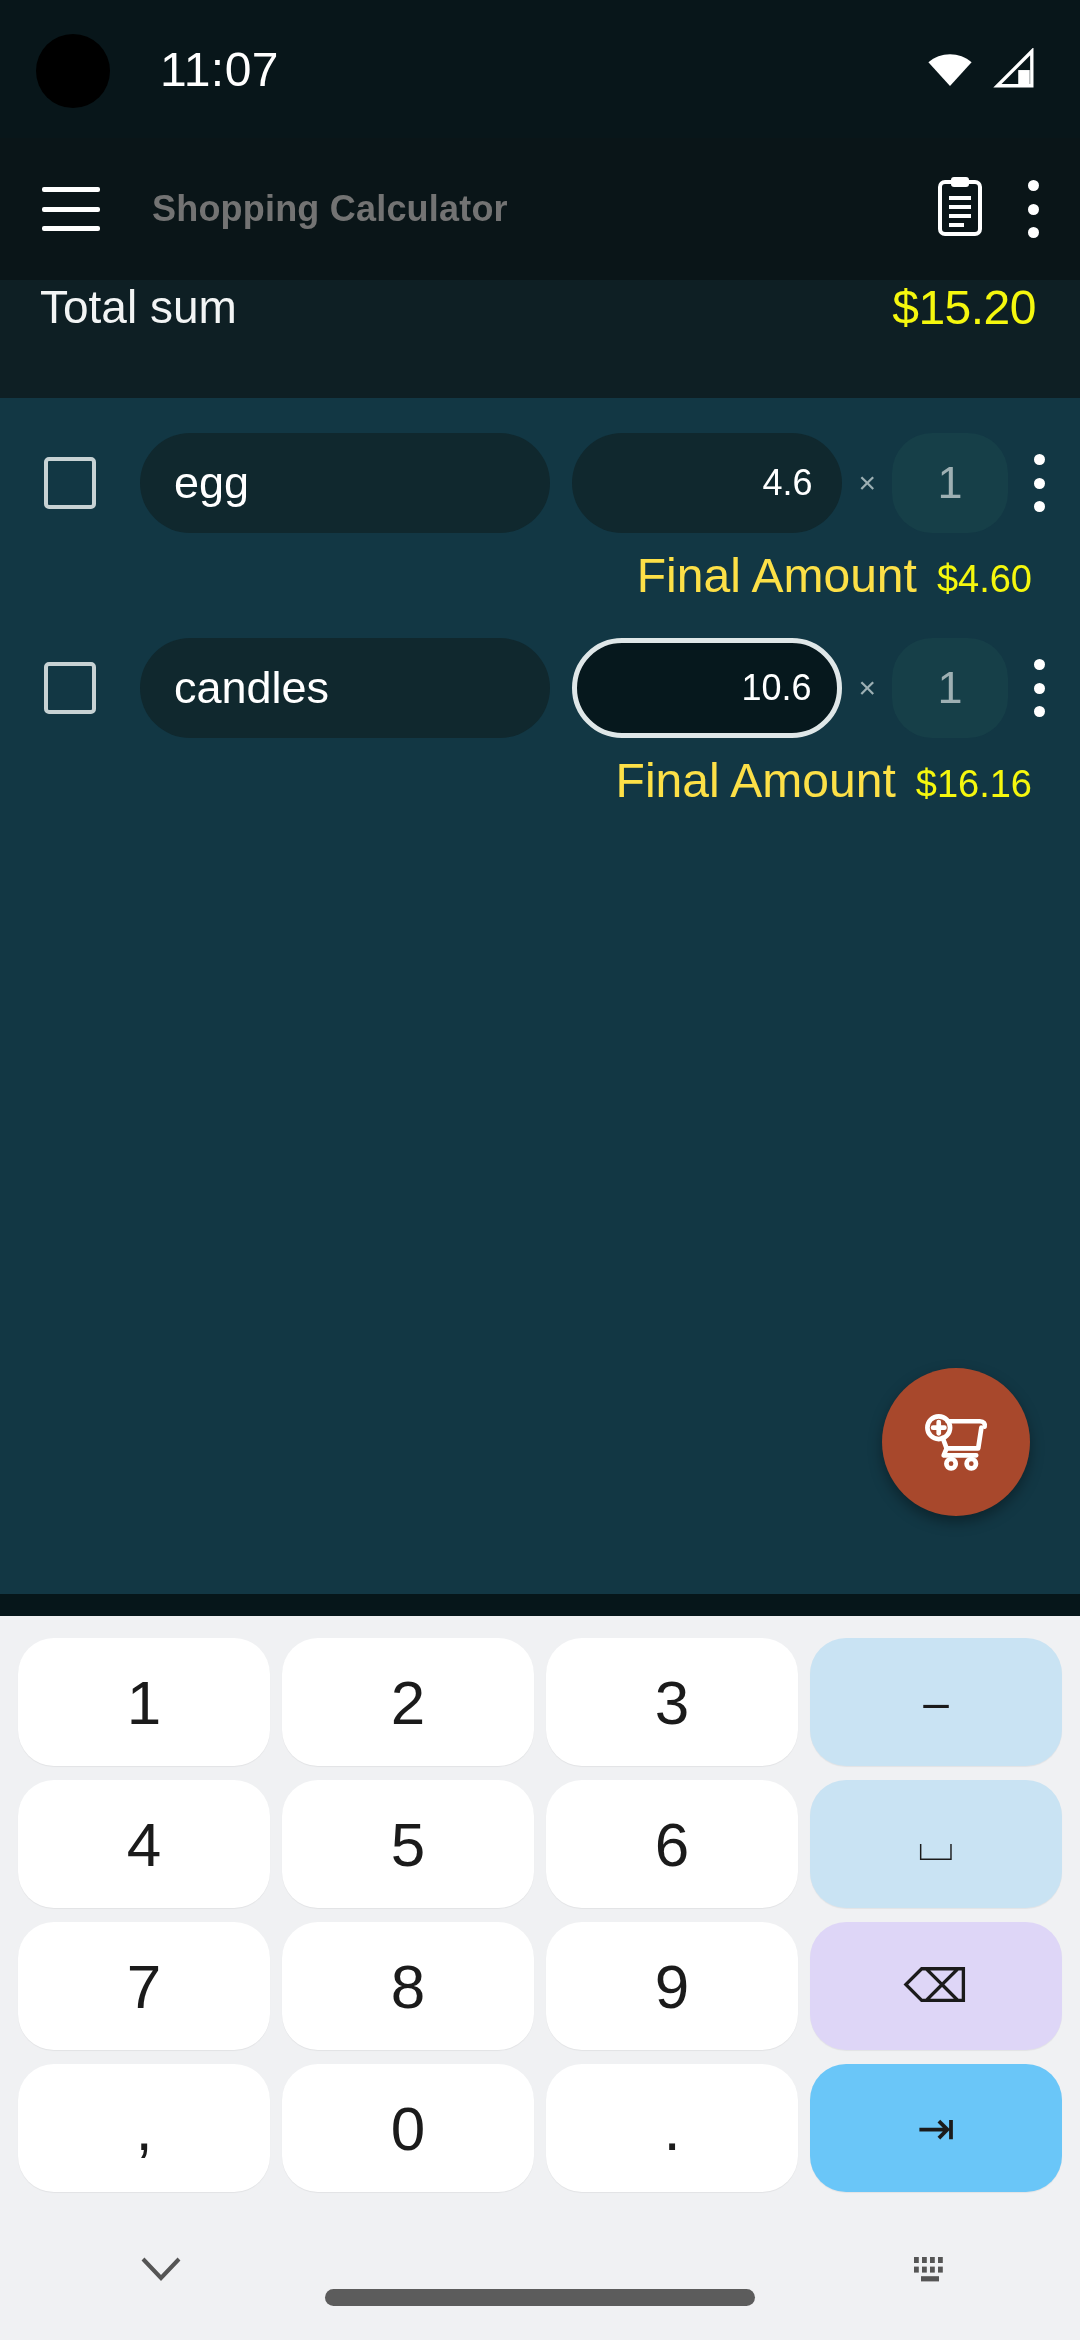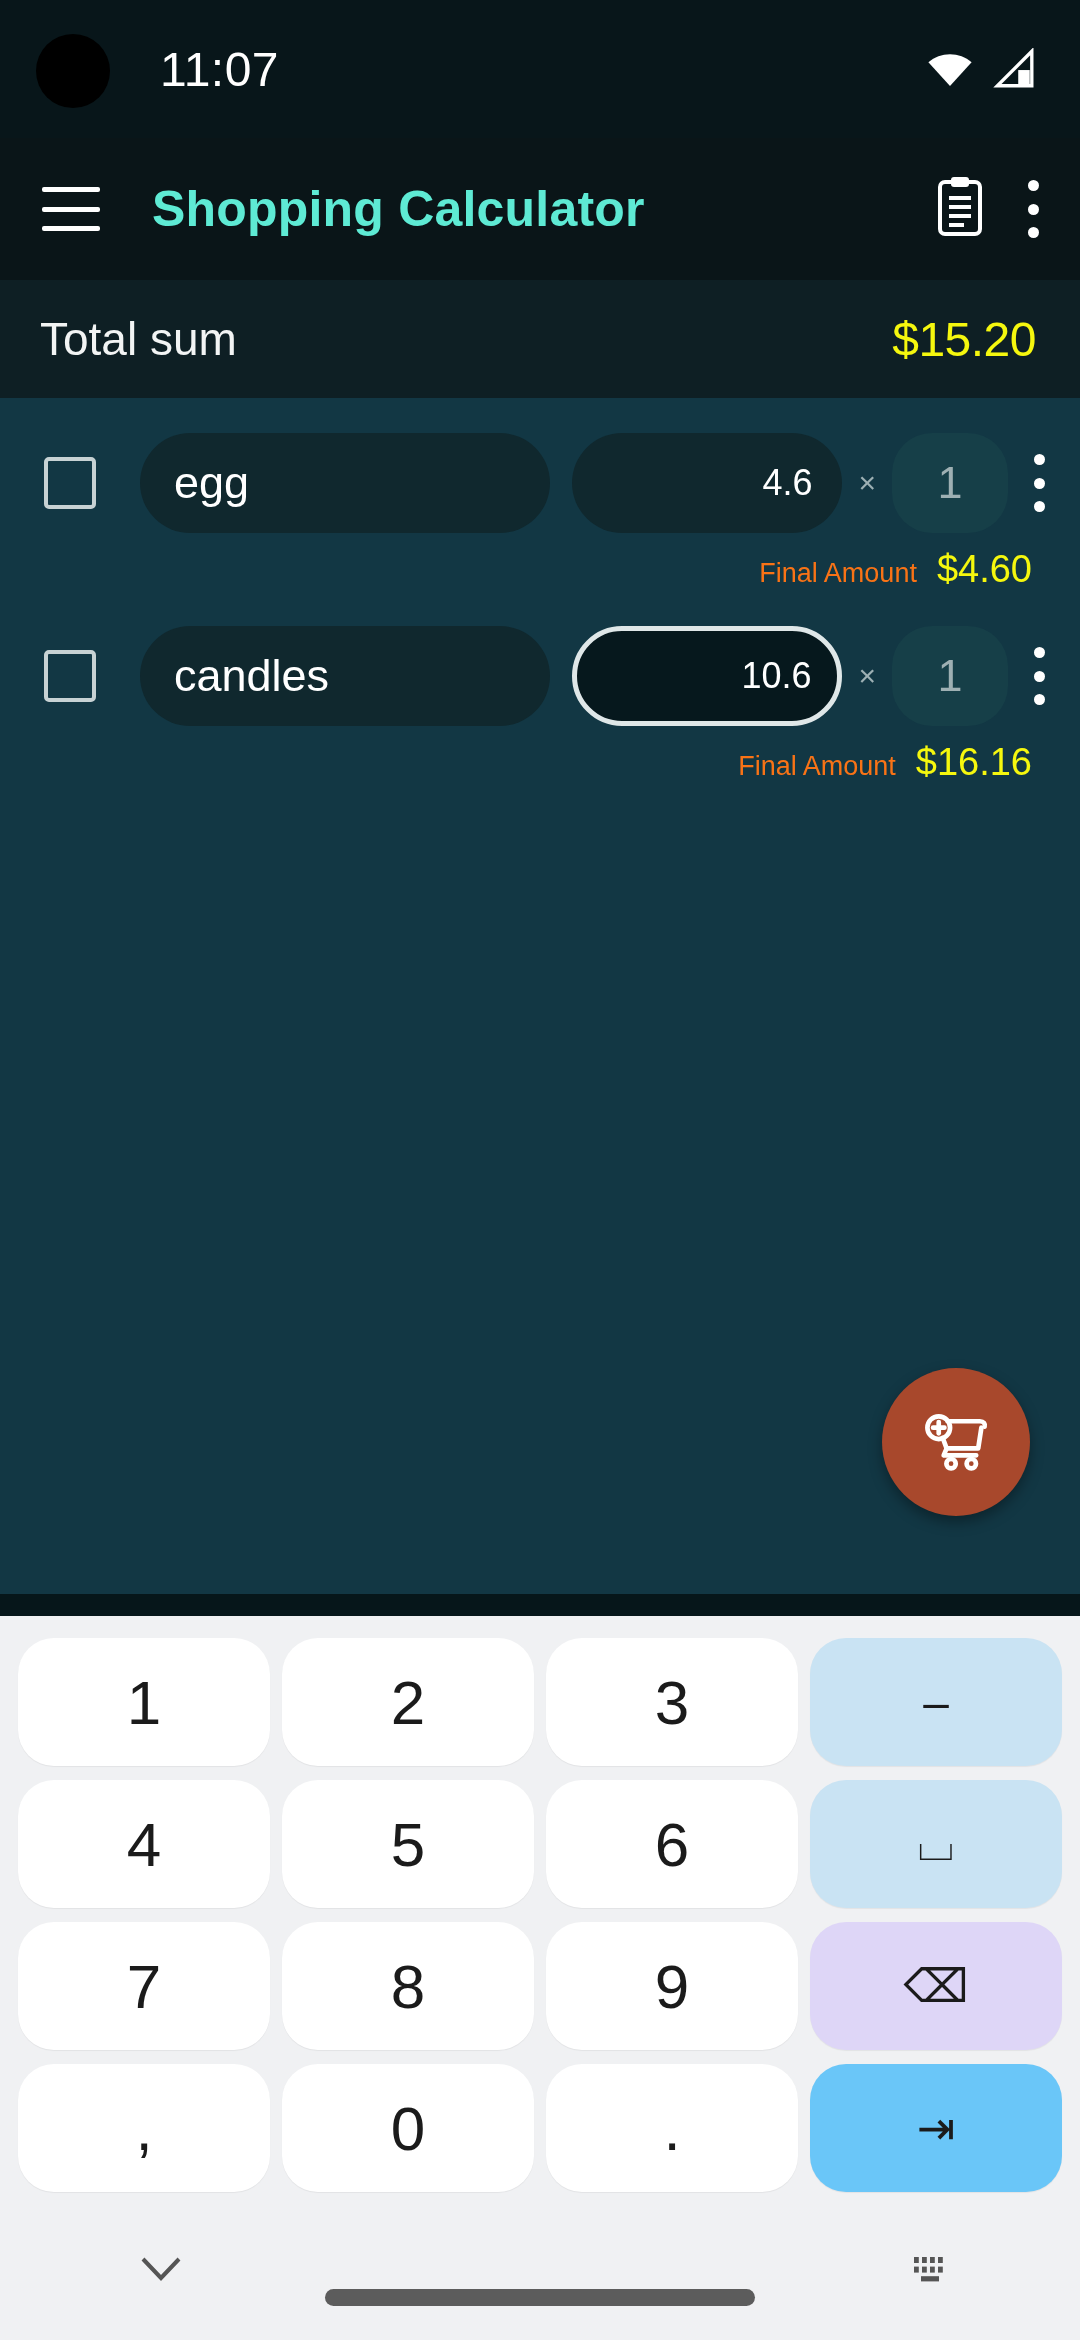--- a/index.html
+++ b/index.html
@@ -44,32 +44,32 @@
   .appbar {
     height:142px; flex:0 0 auto;
     background:#0a1518;
     display:flex; align-items:center;
     padding:0 40px 0 42px;
   }
   .hamburger { width:58px; height:44px; display:flex; flex-direction:column; justify-content:space-between; cursor:pointer; }
   .hamburger i { display:block; height:5px; background:#fff; border-radius:2px; }
   .app-title {
     margin-left:52px;
-    color:#5eead4; font-size:50px; font-weight:bold;
+    color:#737373; font-size:36px; font-weight:bold;
     letter-spacing:0.2px; white-space:nowrap;
   }
   .appbar-actions { margin-left:auto; display:flex; align-items:center; gap:40px; }
   .kebab { width:14px; height:58px; display:flex; flex-direction:column; justify-content:space-between; align-items:center; cursor:pointer; }
   .kebab b { display:block; width:11px; height:11px; border-radius:50%; background:#fff; }
 
   
   .totalbar {
     height:118px; flex:0 0 auto;
     background:#0e1f24;
-    display:flex; align-items:center;
+    display:flex; align-items:flex-start;
     padding:0 44px 0 40px;
   }
   .total-label { color:#f2f4f4; font-size:46px; font-weight:400; }
   .total-value { margin-left:auto; color:#f5f70e; font-size:48px; font-weight:400; letter-spacing:-0.5px; }
 
   
   .list { flex:1 1 auto; position:relative; background:#123744; overflow:hidden; }
 
   .item-row { display:flex; align-items:center; padding:0 34px 0 44px; height:118px; }
   .chk {
@@ -104,21 +104,21 @@
     background:#163f48; border-radius:40px;
     display:flex; align-items:center; justify-content:center;
     color:#9eb0b3; font-size:45px;
   }
   .row-kebab { margin-left:24px; }
 
   .final-line {
     display:flex; justify-content:flex-end; align-items:baseline;
     padding:0 48px 0 0; margin-top:6px;
   }
-  .final-label { color:#f97316; font-size:27px;text-align:right; }
+  .final-label { color:#fde047; font-size:48px;text-align:right; }
   .final-value { color:#f5f70e; font-size:38px; margin-left:20px; }
 
   .row-gap { height:26px; }
 
   
   .fab {
     position:absolute; right:50px; bottom:78px;
     width:148px; height:148px; border-radius:50%;
     background:#a8482c;
     display:flex; align-items:center; justify-content:center;

